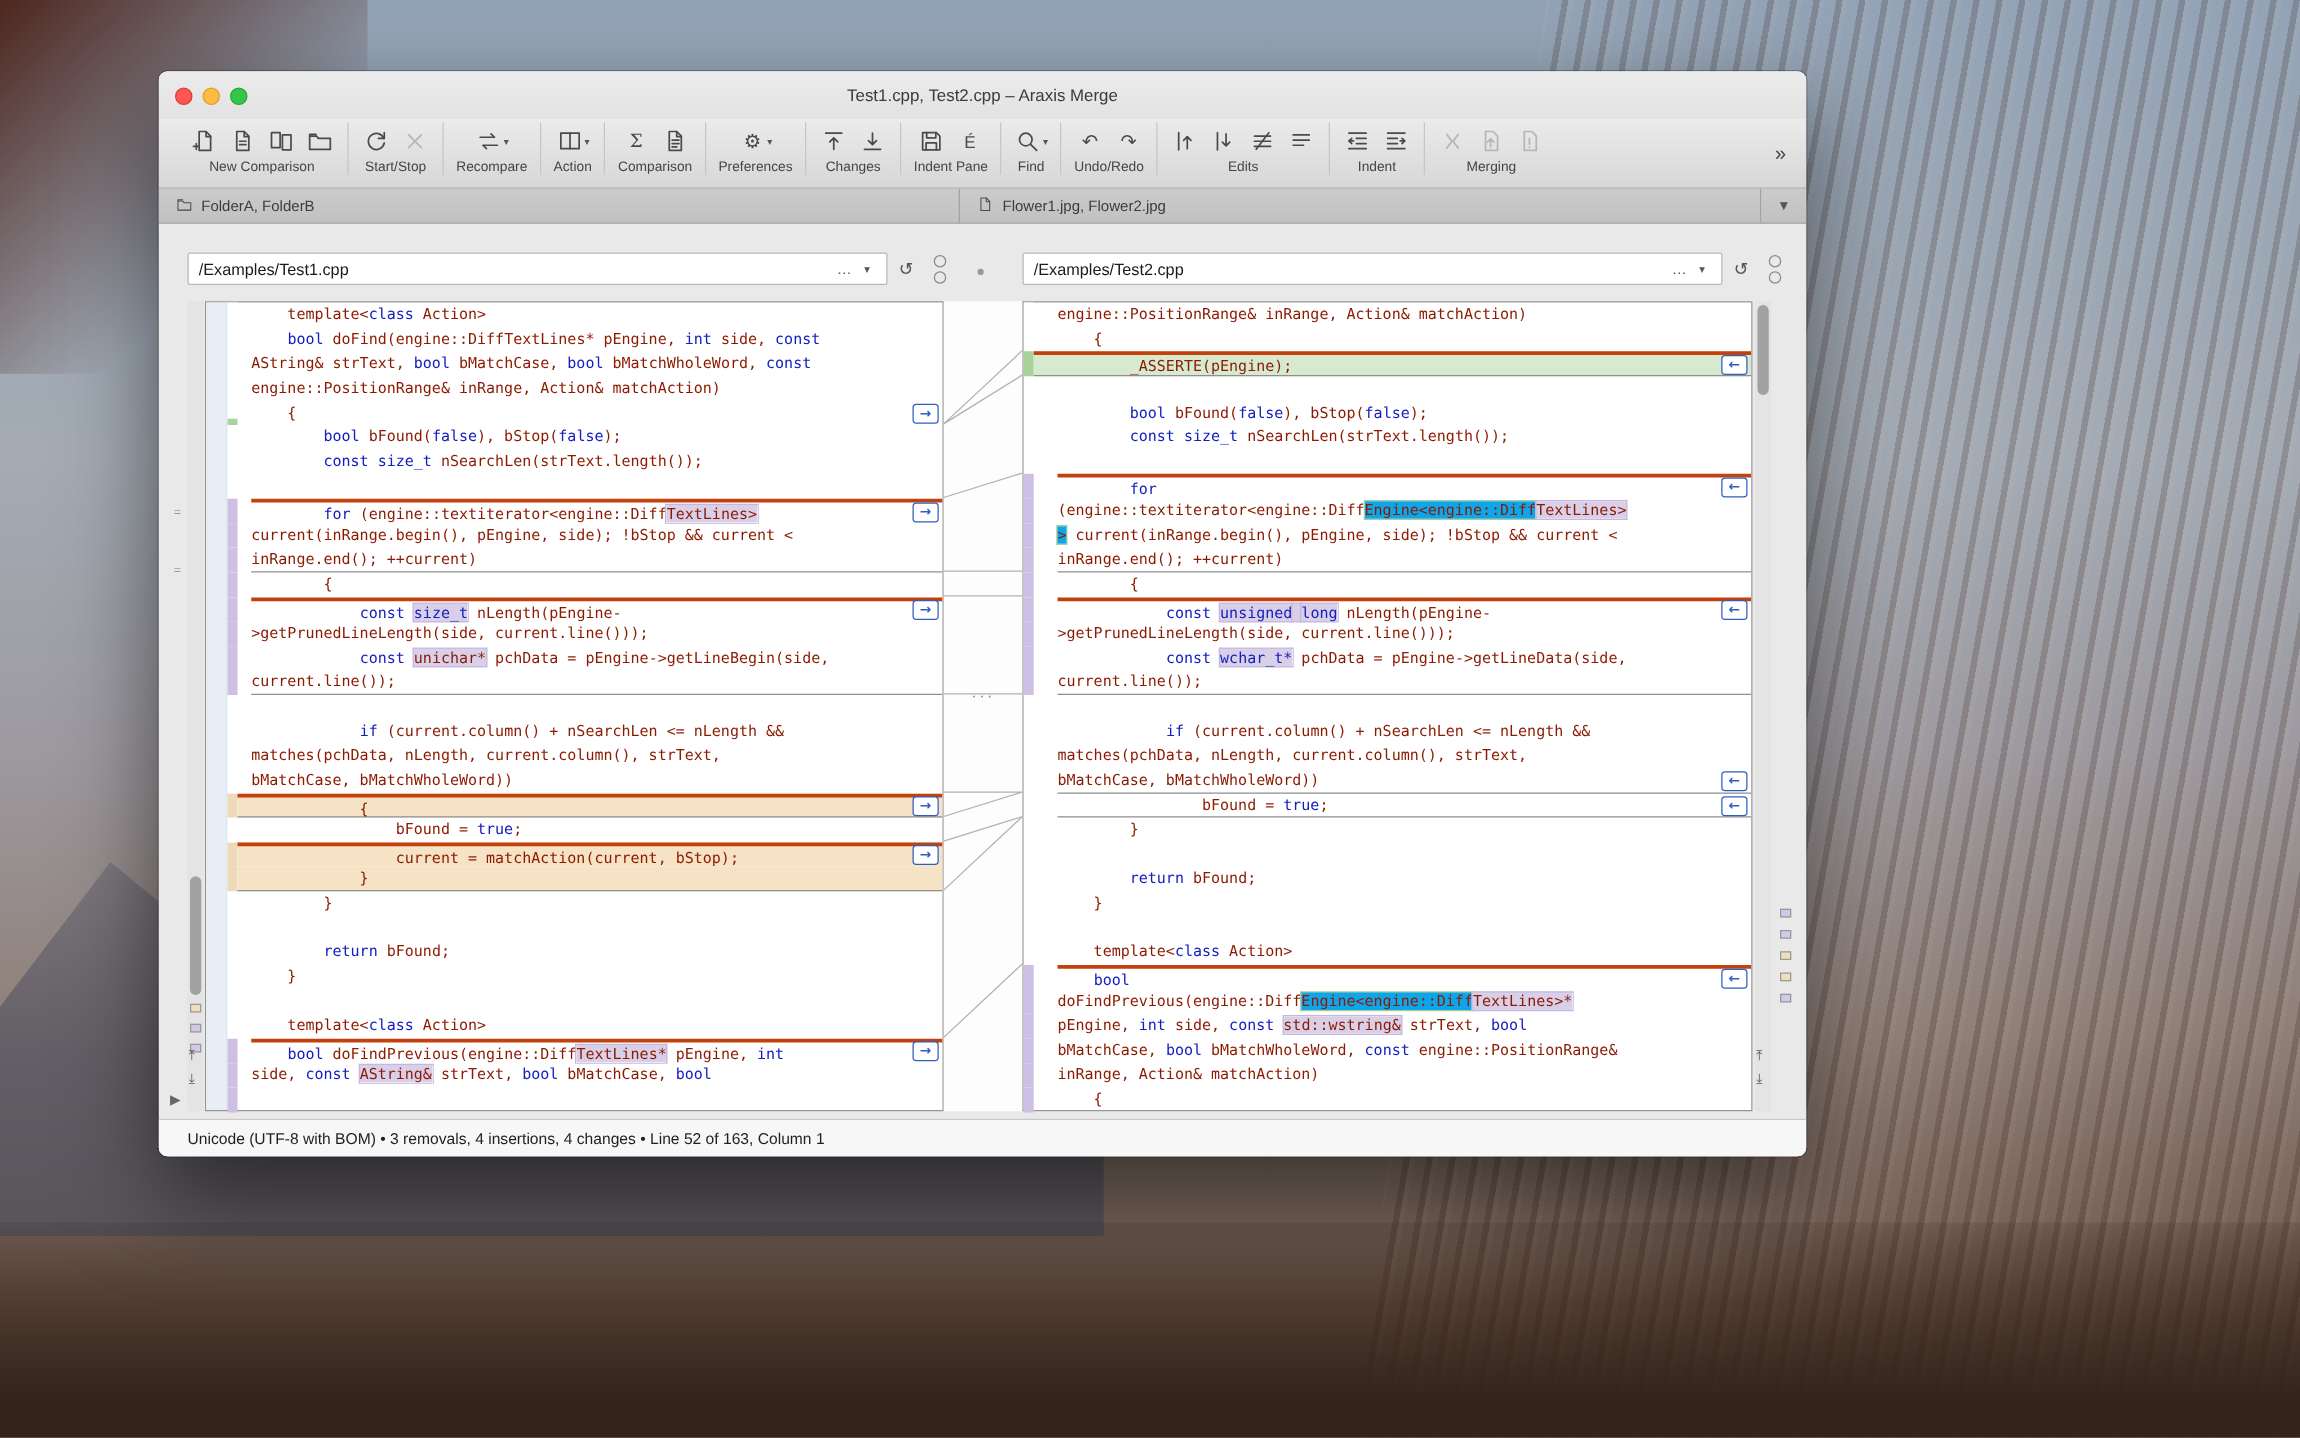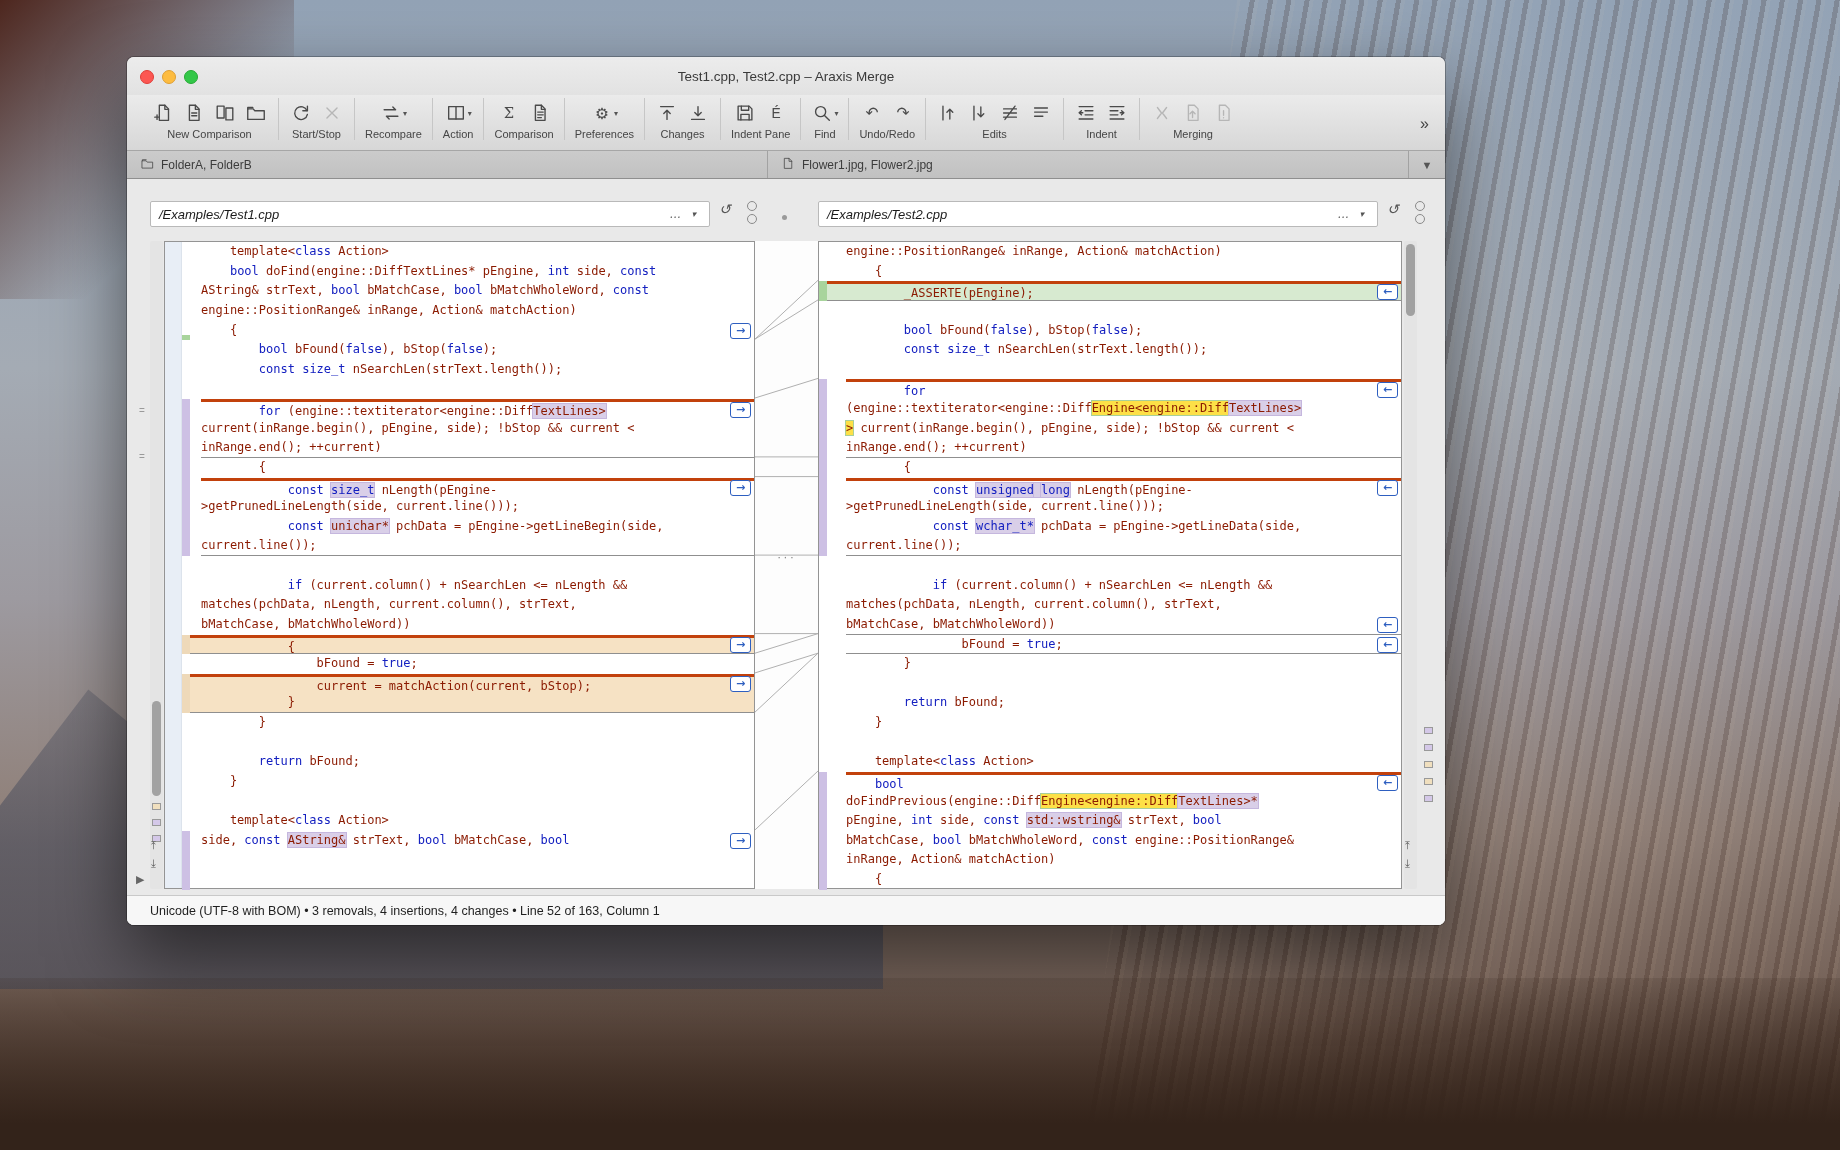--- a/index.html
+++ b/index.html
@@ -31,21 +31,21 @@
   .tbtn .chev{font-size:8px;color:#555;margin-left:1px;}
   .tlabel{font-size:11px;color:#454545;margin-top:0;white-space:nowrap;}
   .overflow{margin-left:auto;align-self:center;font-size:16px;color:#444;padding:0 4px;}
   
   .tabbar{height:27px;background:#bfbfbf;border-bottom:1px solid #8f8f8f;display:flex;}
   .tab{flex:1;display:flex;align-items:center;gap:7px;padding-left:14px;font-size:12px;color:#3c3c3c;border-right:1px solid #a2a2a2;background:linear-gradient(#cbcbcb,#c1c1c1);overflow:hidden;white-space:nowrap;}
   .tab.active{background:#f4f4f4;}
   .tab-overflow{width:36px;display:flex;align-items:center;justify-content:center;color:#555;font-size:11px;background:linear-gradient(#cbcbcb,#c1c1c1);}
   
   .content{position:relative;height:747px;background:#e9e9e9;}
-  .hdr{position:absolute;top:22px;height:28px;display:flex;align-items:flex-start;font-style:italic;}
+  .hdr{position:absolute;top:22px;height:28px;display:flex;align-items:center;}
   .hdr.left{left:23px;width:640px;}
   .hdr.right{left:691px;width:620px;}
   .pathbox{width:560px;height:26px;background:#fff;border:1px solid #b9b9b9;border-radius:2px;display:flex;align-items:center;padding:0 8px;box-sizing:border-box;font-size:13px;color:#1a1a1a;}
   .pathbox .path{flex:1;}
   .hicon{color:#555;font-size:12px;padding:0 5px;}
   .hicon.chev{font-size:9px;}
   .reload{margin-left:9px;color:#555;font-size:14px;}
   .linkrings{margin-left:16px;display:flex;flex-direction:column;gap:3px;}
   .linkrings i{width:8px;height:8px;border:1.5px solid #8a8a8a;border-radius:50%;display:block;}
   .dot-center{position:absolute;left:655px;top:36px;width:5px;height:5px;border-radius:50%;background:#9a9a9a;}
@@ -65,21 +65,21 @@
   .gmark{position:absolute;left:0;width:8px;}
   .gmark.c{background:#cdc0e4;}
   .gmark.r{background:#eed9b9;}
   .gmark.g{background:#a8d49c;}
   .code{flex:1;position:relative;overflow:hidden;font-family:"DejaVu Sans Mono",monospace;font-size:12px;padding-left:11px;}
   .pane.pright .code{padding-left:19px;}
   .cline{height:19.63px;line-height:19.63px;white-space:pre;box-sizing:border-box;position:relative;}
   .cline .p{color:#8b1a00;}
   .cline .k{color:#1420c0;}
   .cline .chg{background:#d9cfe8;box-shadow:0 0 0 1px #c5b7de;}
-  .cline .ins{background:#fde047;box-shadow:0 0 0 1px #a8cf9a;}
+  .cline .ins{background:#0ea5e9;box-shadow:0 0 0 1px #a8cf9a;}
   .cline.rem{background:#f6e2c4;margin-left:-19px;padding-left:19px;}
   .cline.ins{background:#d7ead0;margin-left:-27px;padding-left:27px;}
   .cline.bt{border-top:3px solid #c2410c;}
   .cline.bb{border-bottom:1px solid #8f8f8f;}
   .mergebtn{position:absolute;right:3px;width:19px;height:14px;border:1.5px solid #2e5fc0;border-radius:3px;background:#fff;color:#2e5fc0;font:bold 11px/13px "DejaVu Sans",sans-serif;text-align:center;z-index:3;}
   .gap{position:absolute;left:628px;top:62px;width:63px;height:648px;background:#fdfdfd;}
   .gap svg{position:absolute;inset:0;}
   .gap svg line{stroke:#b0b0b0;stroke-width:1;}
   .gapdots{position:absolute;left:0;width:100%;top:308px;text-align:center;color:#8a8a8a;font-size:13px;letter-spacing:2px;}
   .edge-col{position:absolute;left:1294px;top:62px;width:17px;height:648px;}
@@ -440,20 +440,21 @@
           <div class="cline"><span class="p">                bFound = </span><span class="k">true</span><span class="p">;</span></div>
           <div class="cline rem bt"><span class="p">                current = matchAction(current, bStop);</span></div>
           <div class="mergebtn" style="top: 434.36px;">→</div>
           <div class="cline rem bb"><span class="p">            }</span></div>
           <div class="cline"><span class="p">        }</span></div>
           <div class="cline"></div>
           <div class="cline"><span class="p">        </span><span class="k">return</span><span class="p"> bFound;</span></div>
           <div class="cline"><span class="p">    }</span></div>
           <div class="cline"></div>
           <div class="cline"><span class="p">    template&lt;</span><span class="k">class</span><span class="p"> Action&gt;</span></div>
+          <div class="cline bt"><span class="p">    </span><span class="k">bool</span><span class="p"> doFindPrevious(engine::Diff</span><span class="p chg">TextLines*</span><span class="p"> pEngine, </span><span class="k">int</span></div>
           <div class="mergebtn" style="top: 591.4px;">→</div>
           <div class="cline"><span class="p">side, </span><span class="k">const</span><span class="p"> </span><span class="p chg">AString&amp;</span><span class="p"> strText, </span><span class="k">bool</span><span class="p"> bMatchCase, </span><span class="k">bool</span></div>
         </div>
     </div>
 
     <div class="gap">
       <svg width="63" height="648" viewBox="0 0 63 648">
           <line x1="0" y1="98.1" x2="63" y2="39.3"></line>
           <line x1="0" y1="98.1" x2="63" y2="58.9"></line>
           <line x1="0" y1="157.0" x2="63" y2="137.4"></line>

